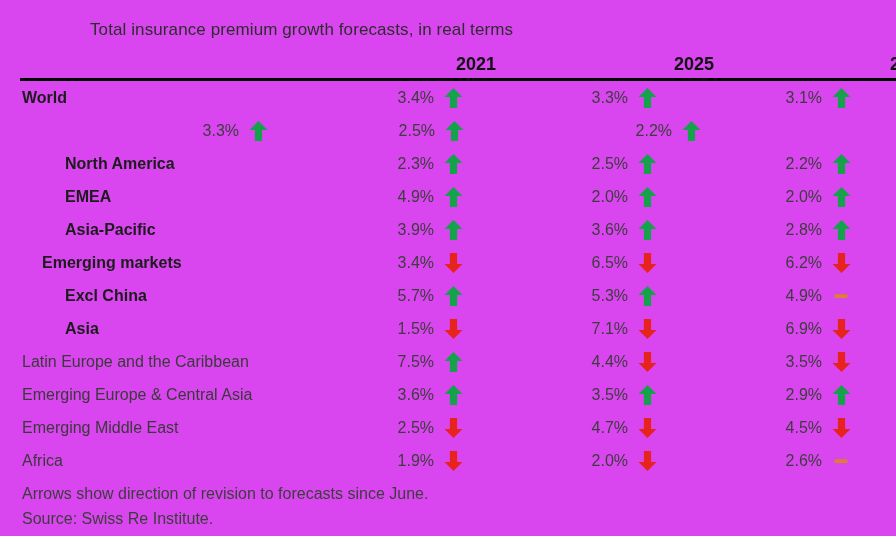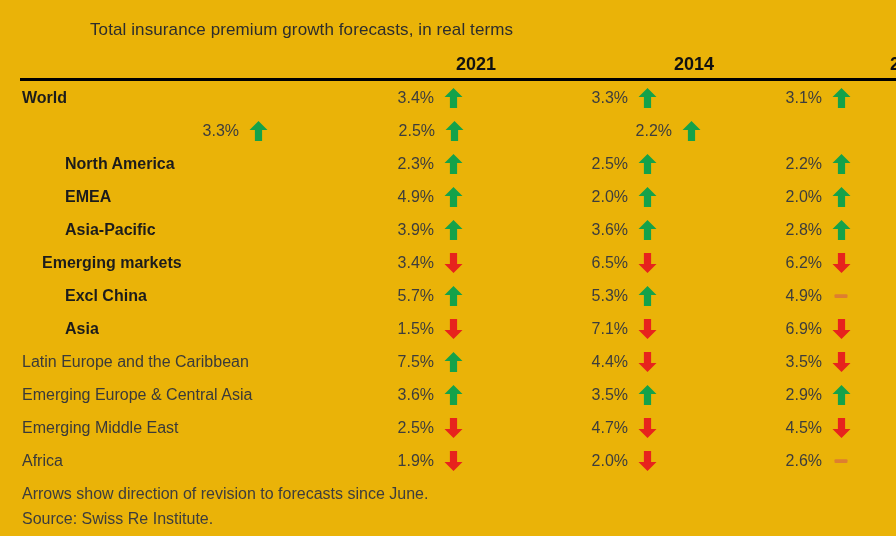--- a/index.html
+++ b/index.html
@@ -1,17 +1,17 @@
 <!DOCTYPE html>
 <html><head>
 <meta charset="utf-8">
 <style>
   html,body{margin:0;padding:0;background:#fff;}
   .page{
-    width:896px;height:536px;background:#eab308;position:relative;overflow:hidden;
+    width:896px;height:536px;background:#d946ef;position:relative;overflow:hidden;
     font-family:"Liberation Sans",sans-serif;
   }
   .fig-title{
     margin:20px 0 0 90px;
     font-size:17px;color:#2d2d2d;letter-spacing:0.1px;
   }
   .table-wrap{margin-left:20px;margin-top:0;}
   .header-row{
     display:grid;grid-template-columns:338px 195px 193px 150px;
     align-items:end;height:38px;border-bottom:3px solid #000000;gap:24px;
@@ -44,21 +44,21 @@
 <body>
 
 <div class="page">
 
   <div class="fig-title">Total insurance premium growth forecasts, in real terms</div>
 
   <div class="table-wrap">
     <div class="header-row">
       <div></div>
       <div class="header-cell hc1">2021</div>
-      <div class="header-cell hc2">2014</div>
+      <div class="header-cell hc2">2025</div>
       <div class="header-cell hc3">2023</div>
     </div>
     <div id="table-body">
         <div class="t-row">
     <div class="row-label">World</div>
     <div class="year-cell yc1">
       <span class="cell-value">3.4%</span>
       <span class="cell-arrow">
               <svg width="21" height="20" viewBox="0 0 21 20">
                 <path fill="#14a24a" d="M10.5 0 L19.5 9 L14.1 9 L14.1 20 L6.9 20 L6.9 9 L1.5 9 Z"></path>

